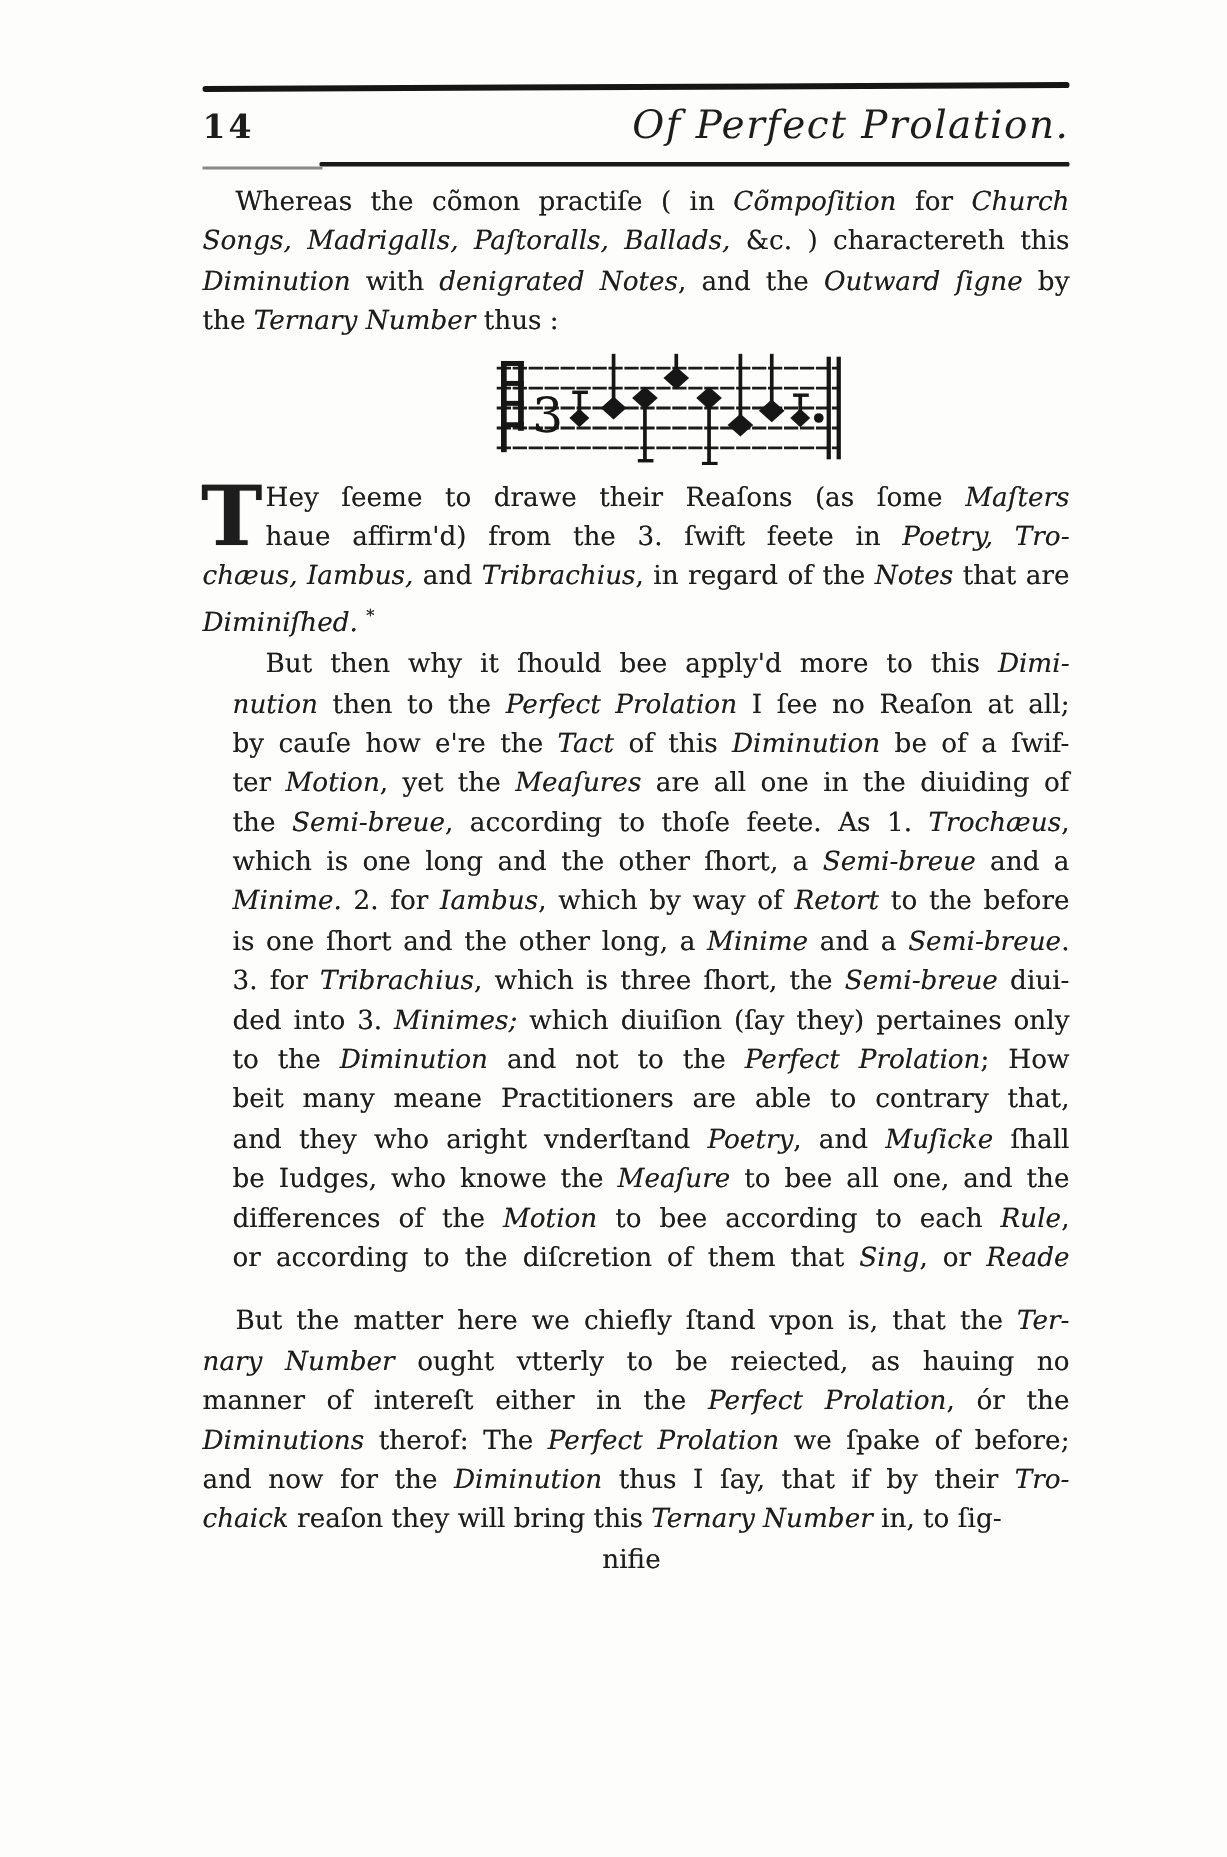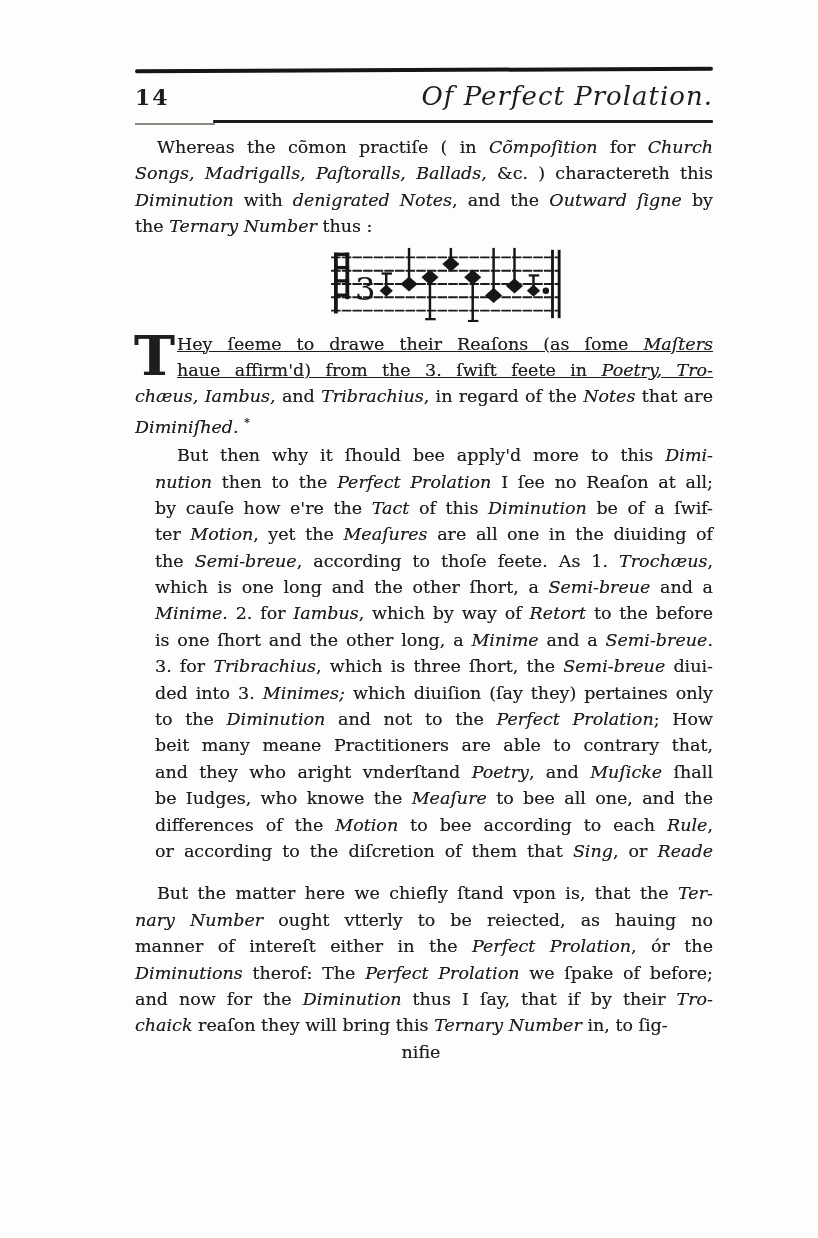--- a/index.html
+++ b/index.html
@@ -3,37 +3,37 @@
 <meta charset="utf-8">
 <style>
   html,body{margin:0;padding:0;}
   body{
     width:818px;height:1238px;position:relative;
     background:#fdfdfc;
     font-family:"DejaVu Serif","Liberation Serif",serif;
     color:#1d1d1d;
     overflow:hidden;
   }
-  .page{position:absolute;left:135px;top:68px;width:578px;}
+  .page{position:absolute;left:135px;top:56px;width:578px;}
   .rule-top{height:4px;background:#161616;transform:rotate(-0.25deg);border-radius:2px;}
   .header-row{position:relative;height:48px;}
   .page-num{position:absolute;left:0px;top:12px;font-size:22px;font-weight:bold;letter-spacing:2px;}
   .page-title{text-align:right;font-style:italic;font-size:26px;padding-top:9px;letter-spacing:1px;}
   .rule-mid{height:3px;background:#1a1a1a;margin-left:78px;transform:rotate(-0.3deeg);border-radius:1px;}
   .rule-frag{position:absolute;width:80px;height:2px;background:#8a8a86;margin-top:3px;}
   .body-text{margin-top:11px;}
   .para{margin:0;}
   .line{
     text-align:justify;text-align-last:justify;
     font-size:17.5px;line-height:26.4px;height:26.4px;
     text-shadow:0 0 0.4px rgba(20,20,20,0.55);
   }
   .line.last{text-align-last:left;}
   .line.indent{text-indent:22px;}
-  .line.beside-cap{margin-left:42px;text-decoration:underline;}
+  .line.beside-cap{margin-left:42px;}
   .line i{font-style:italic;}
   .line sup{font-size:11px;}
   .dropcap-wrap{position:relative;}
   .dropcap{
     position:absolute;left:-1px;top:0px;
     font-size:55px;line-height:50px;font-weight:bold;
     text-shadow:0 0 0.5px rgba(20,20,20,0.6);
   }
   .music-wrap{margin:6px 0 9px 193px;width:240px;height:76px;}
   .para3{margin-top:6px;margin-left:20px;}

